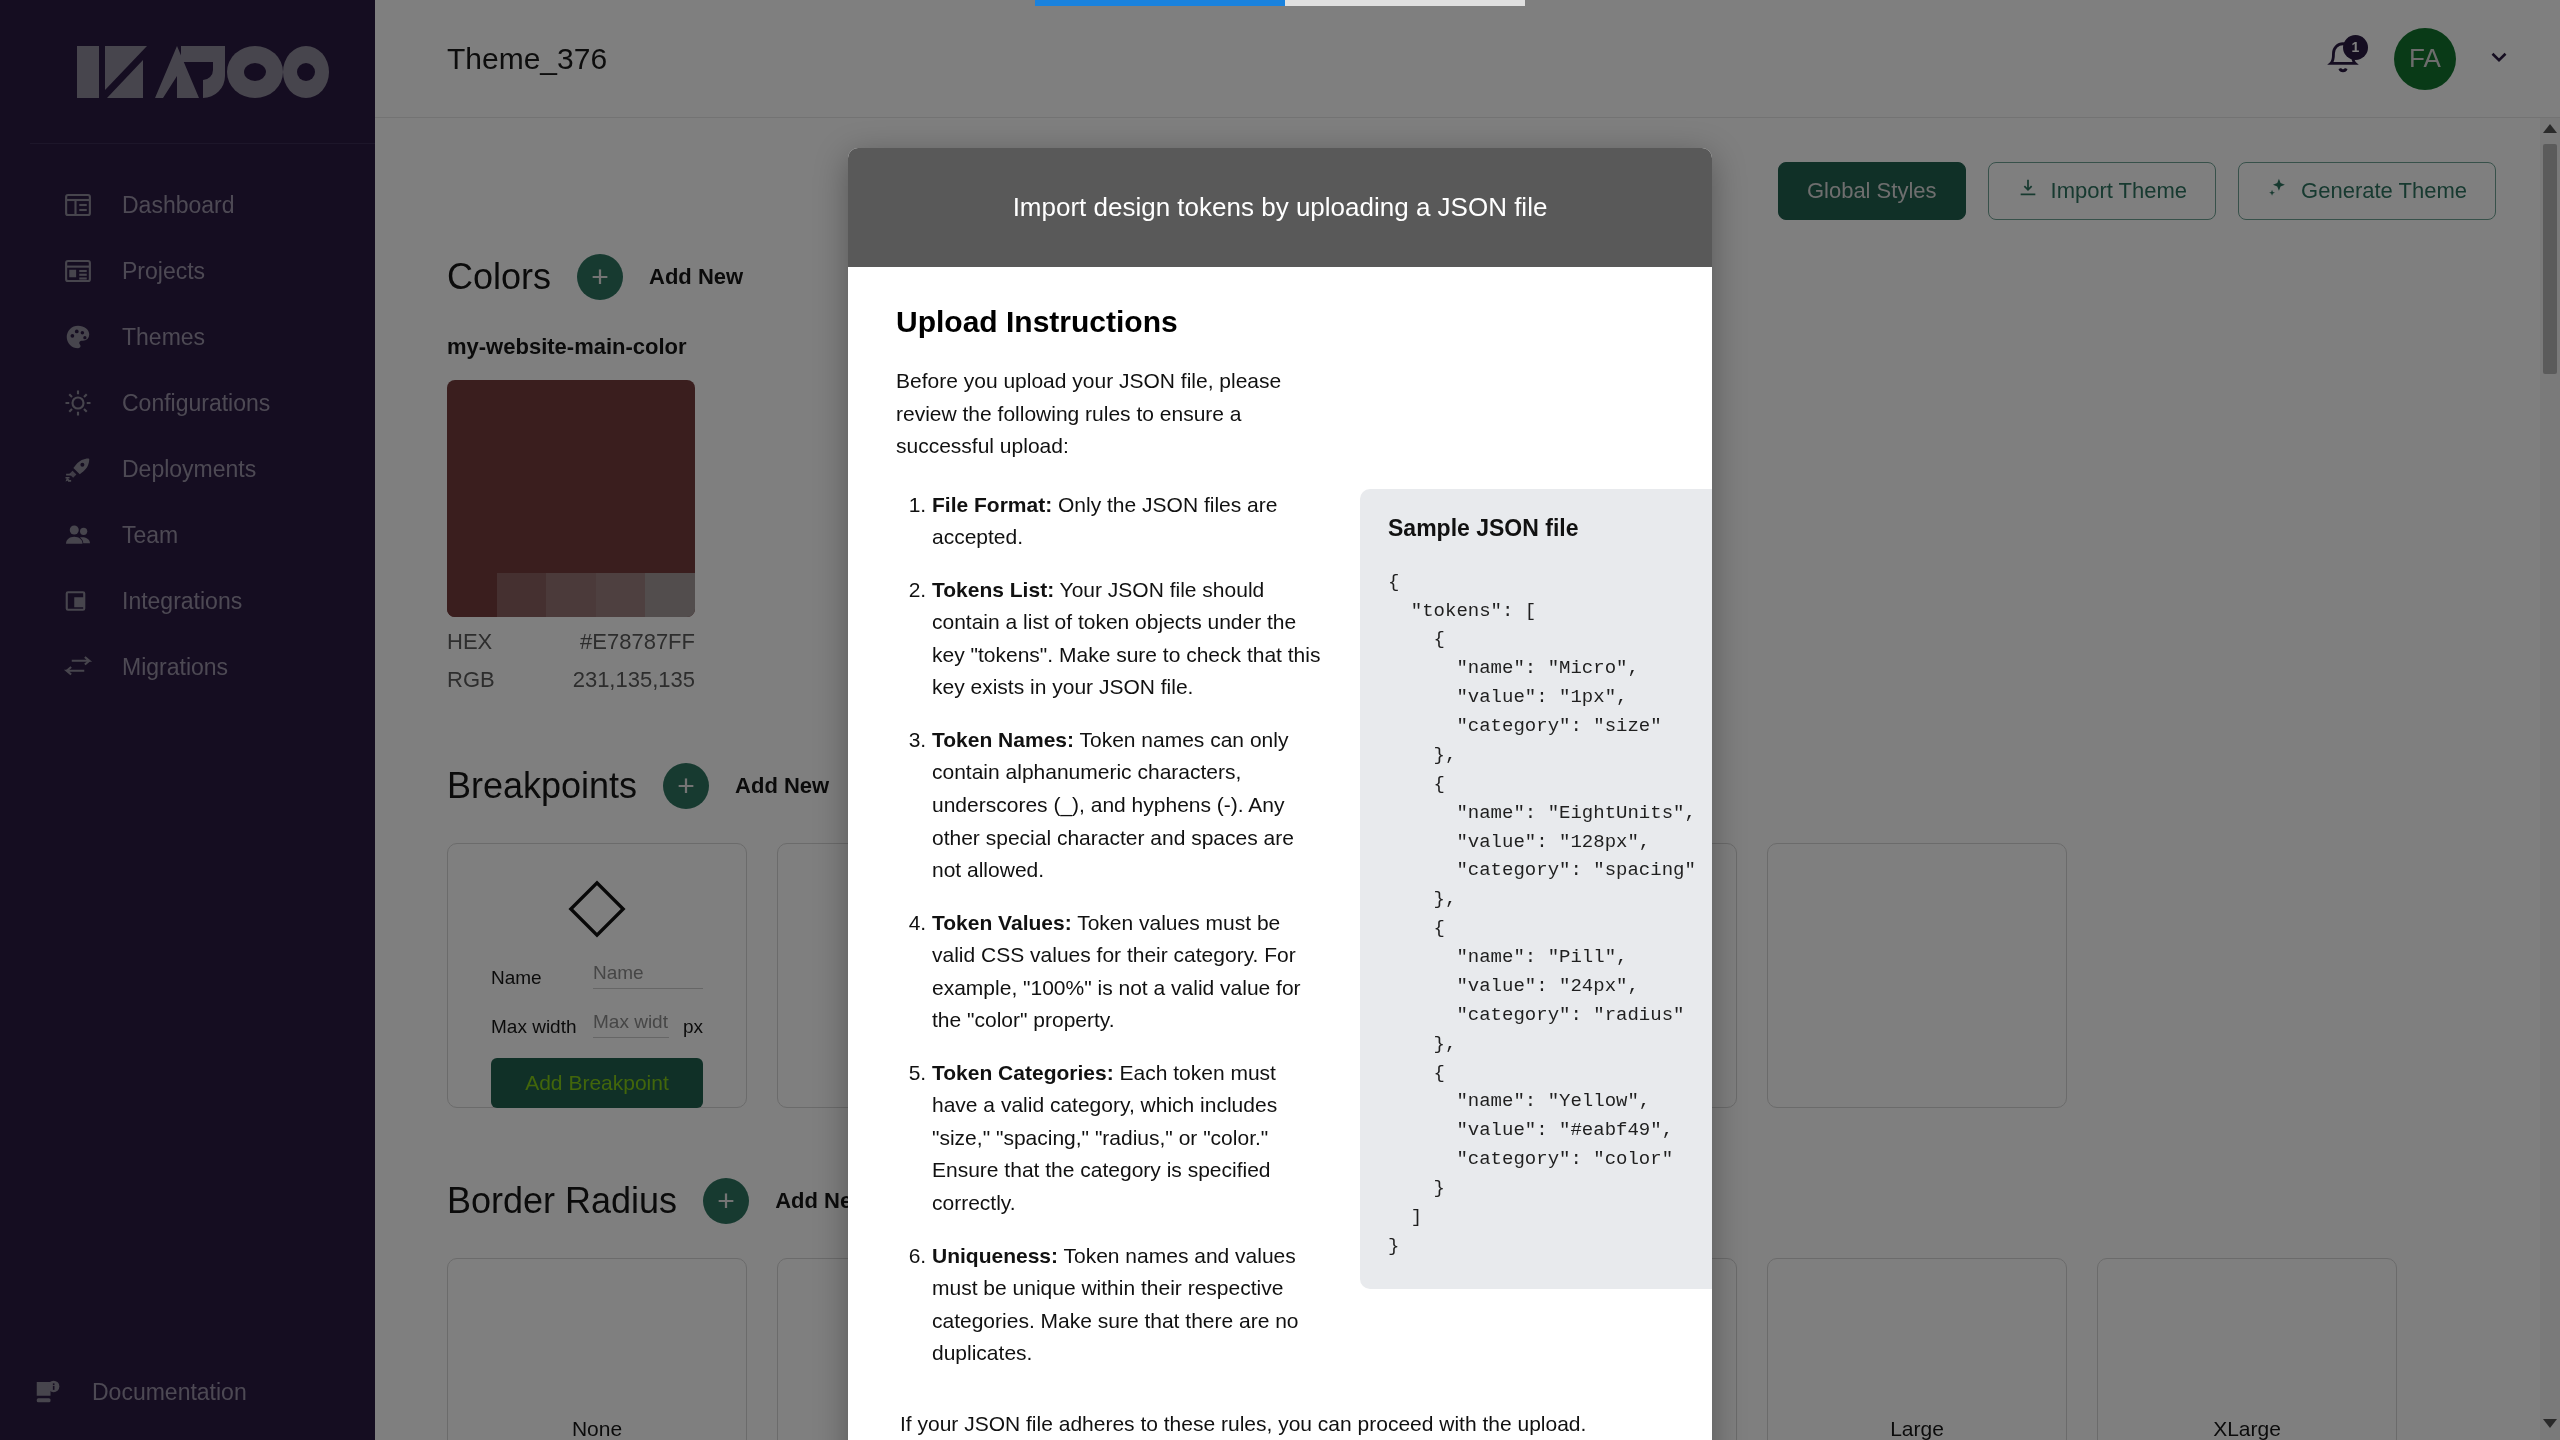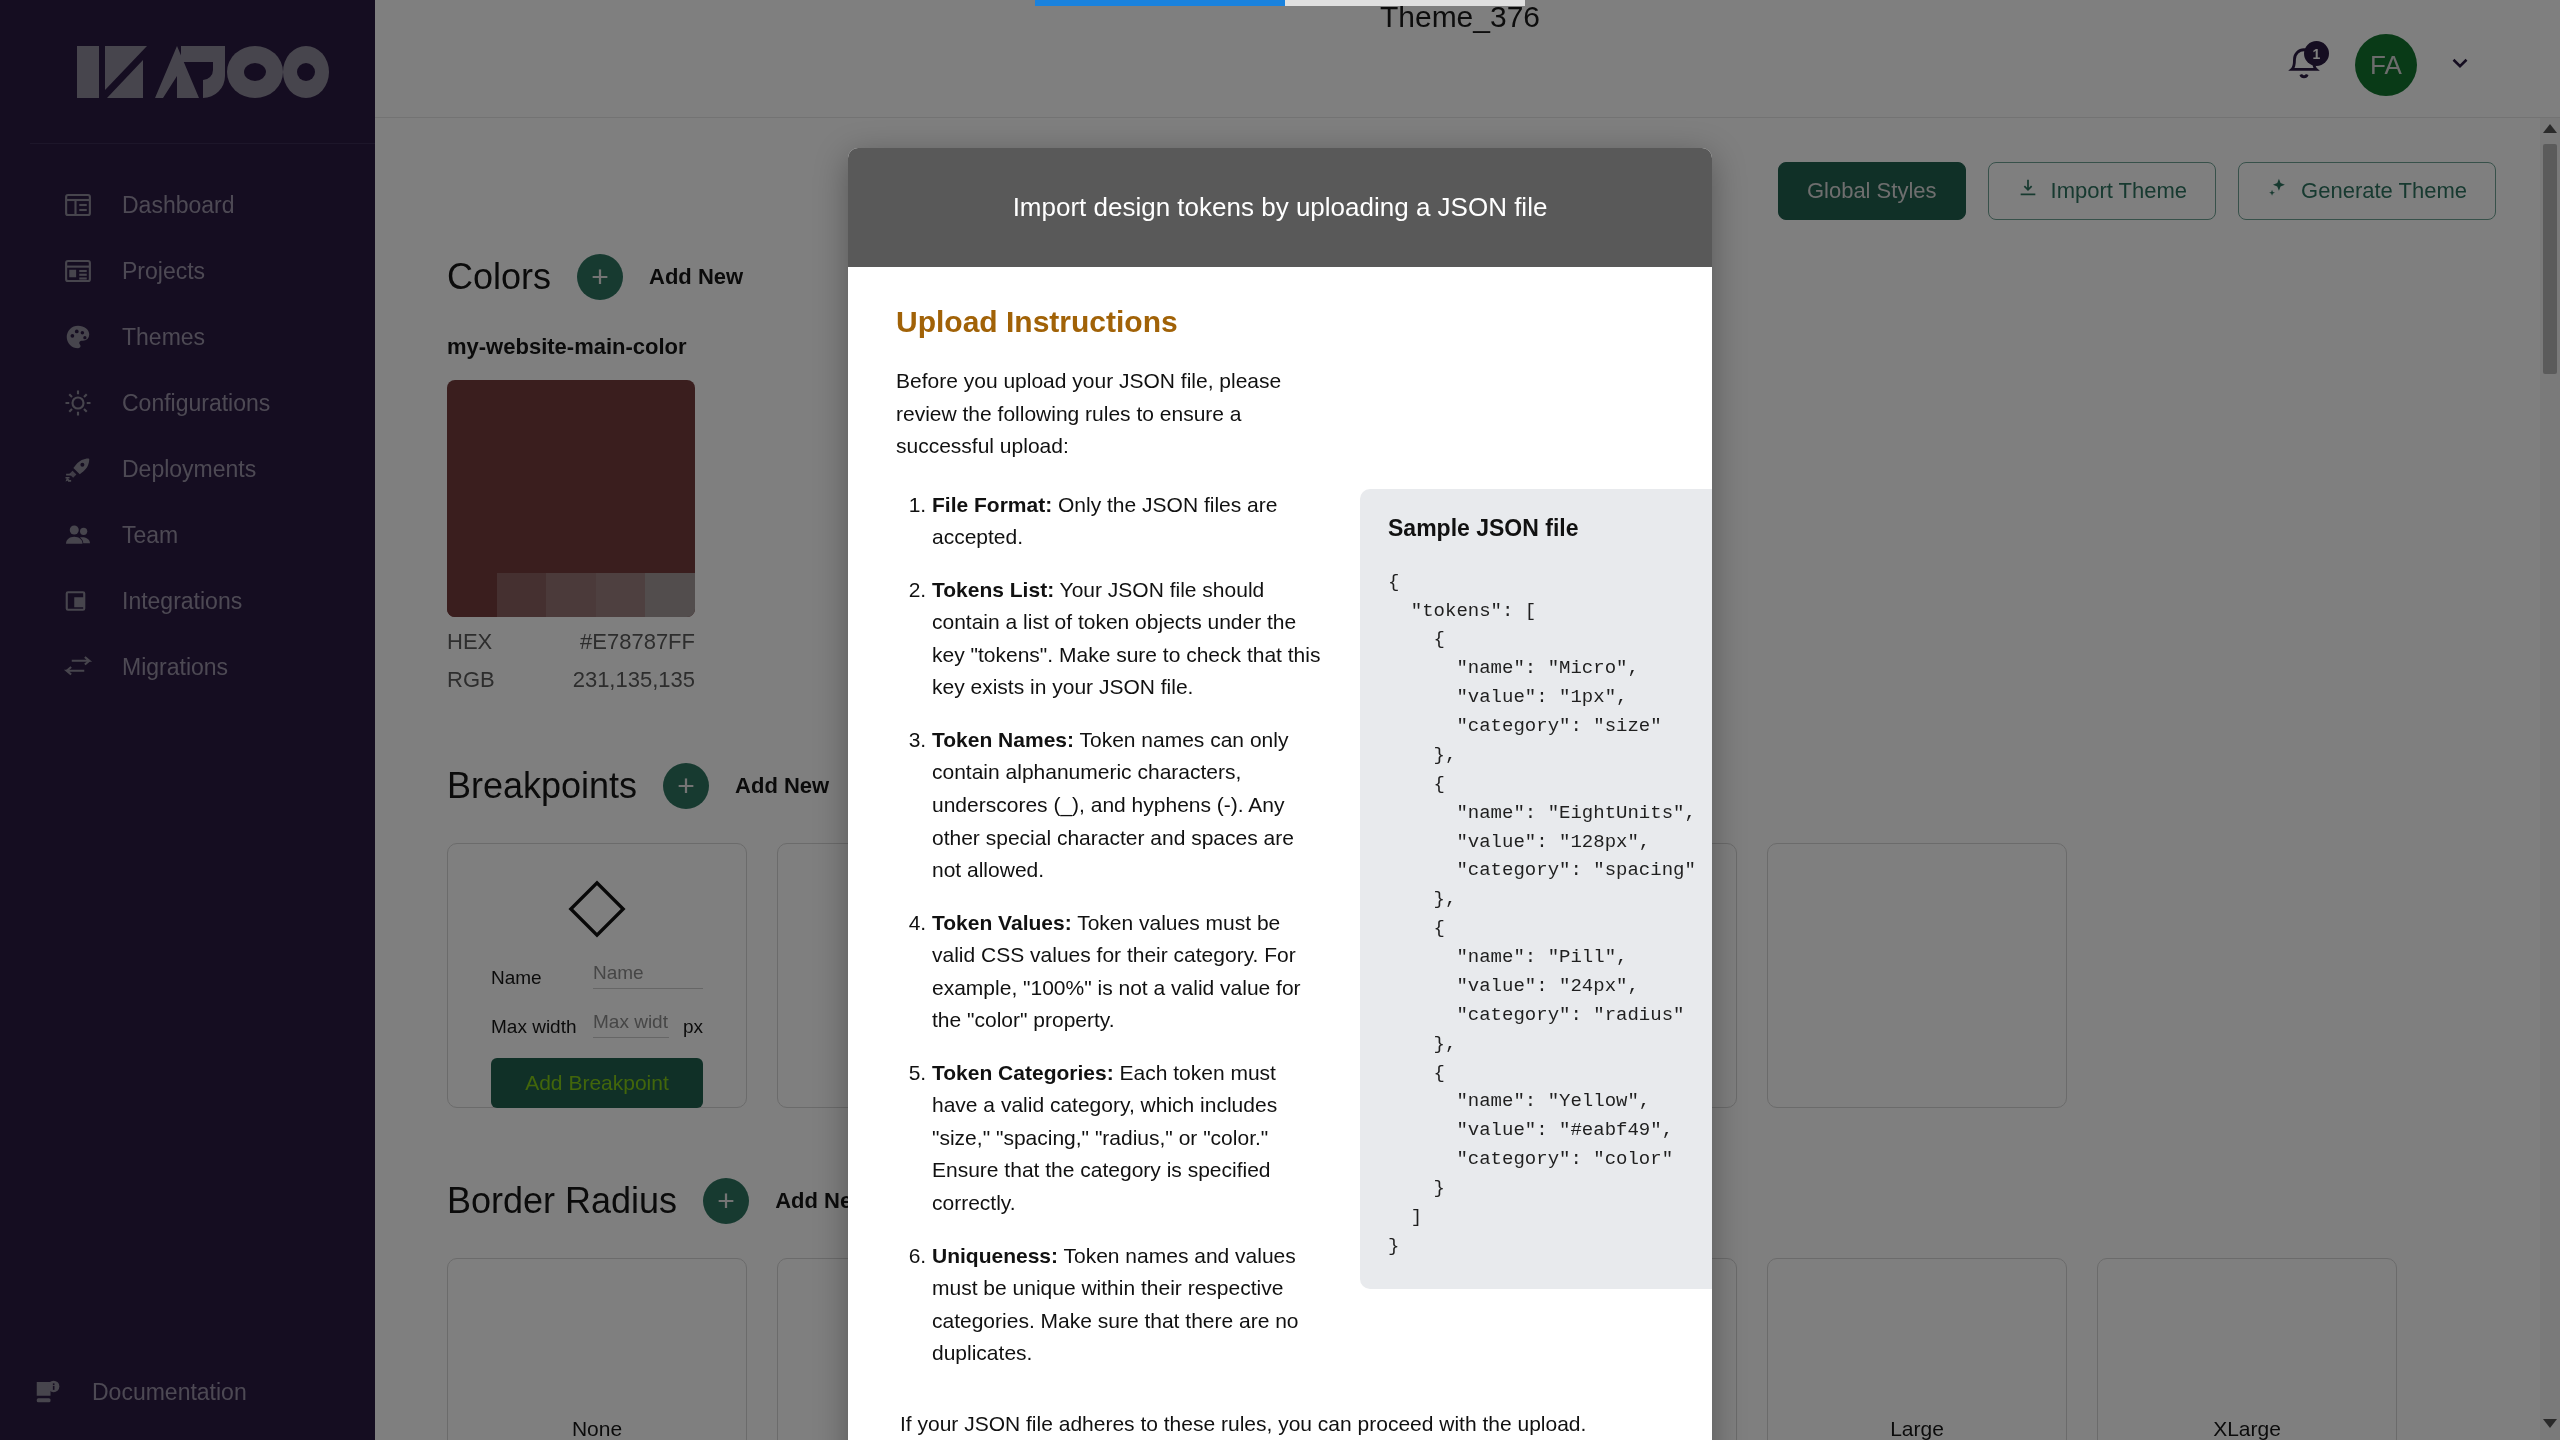--- a/index.html
+++ b/index.html
@@ -64,24 +64,23 @@
   #doc-link .nav-ico { width: 36px; height: 36px; display:flex; align-items:center; justify-content:center; flex:0 0 36px; }
 
   
   #main {
     flex: 1 1 auto; position: relative;
     background: #ffffff; overflow: hidden;
   }
   #topbar {
     height: 118px;
     display: flex; align-items: center;
-    padding: 0 87px 0 72px;
+    padding: 0 48px 0 72px;
     border-bottom: 1px solid #e7e7e7;
     background: #fff;
-    flex-direction: column;
   }
   #page-title { font-size: 30px; color: #1b1b1b; font-weight: 400; }
   #topbar-right {
     margin-left: auto; display: flex; align-items: center; gap: 30px;
   }
   #bell-wrap { position: relative; width: 40px; height: 40px; cursor: pointer; }
   #bell-badge {
     position: absolute; right: -4px; top: -4px;
     min-width: 25px; height: 25px; border-radius: 50%;
     background: #2a1b42; color: #fff;
@@ -217,21 +216,21 @@
     background: #fff;
     border-radius: 10px; overflow: hidden;
     box-shadow: 0 8px 34px rgba(0,0,0,0.32);
   }
   #modal-header {
     background: #595959; color: #fff;
     text-align: center; font-size: 26px;
     padding: 44px 20px;
   }
   #modal-body { padding: 38px 48px 0 48px; }
-  #modal-title { font-size: 30px; font-weight: bold; color: #a16207; margin-bottom: 26px; }
+  #modal-title { font-size: 30px; font-weight: bold; color: #000000; margin-bottom: 26px; }
   #modal-intro { font-size: 21px; color: #111; line-height: 1.55; margin-bottom: 26px; max-width: 440px; }
   #modal-cols { display: flex; gap: 34px; }
   #rules { flex: 0 0 430px; }
   #rules ol { padding-left: 36px; }
   #rules li {
     font-size: 21px; color: #111; line-height: 1.55;
     margin-bottom: 20px;
   }
   #rules li b { font-weight: bold; }
   #sample-box {

